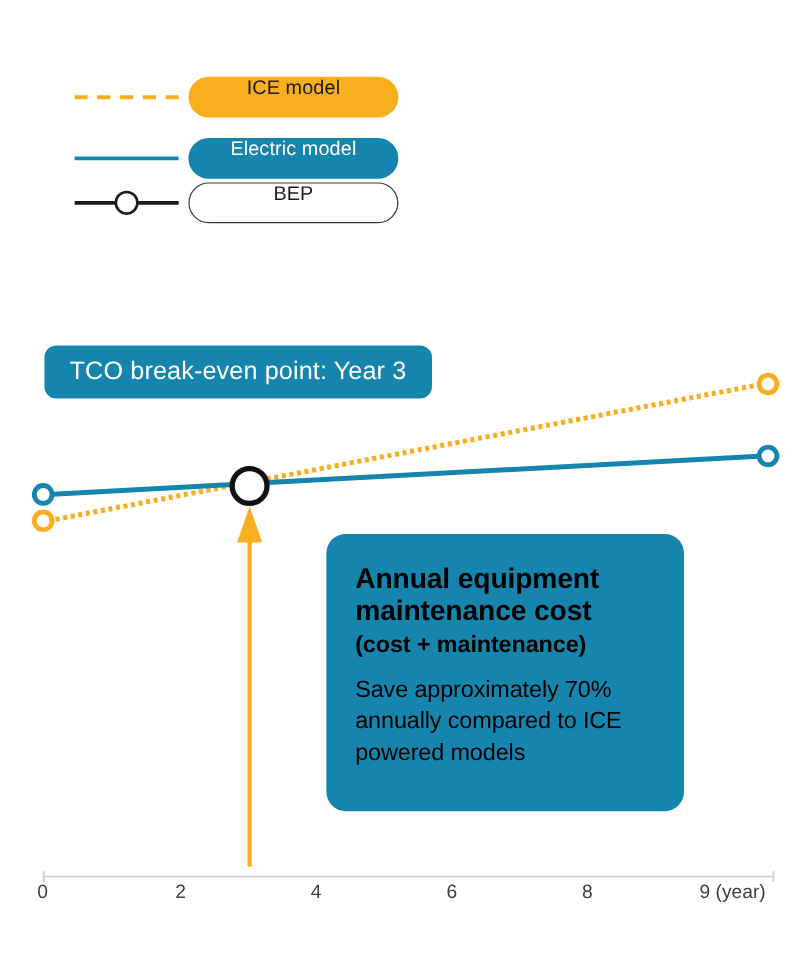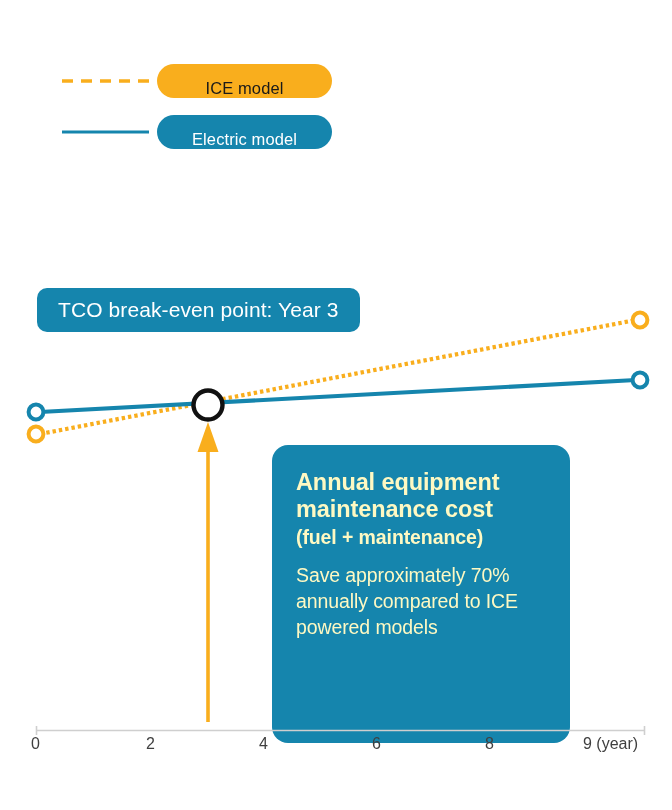--- a/index.html
+++ b/index.html
@@ -44,21 +44,21 @@
   }
   .legend-sample svg { display: block; }
 
   .legend-pill {
     position: absolute;
     left: 157px;
     height: 34px;
     min-width: 175px;
     border-radius: 17px;
     display: flex;
-    align-items: flex-end;
+    align-items: flex-start;
     justify-content: center;
     font-size: 16.5px;
     letter-spacing: 0.1px;
     box-sizing: border-box;
     padding: 0 18px;
   }
   .pill-ice {
     background: #f9ae1d;
     color: #1a1a1a;
   }
@@ -99,24 +99,24 @@
     box-sizing: border-box;
     justify-content: center;
   }
 
   
   #info-card {
     position: absolute;
     left: 272px;
     top: 445px;
     width: 298px;
-    height: 298px;
+    height: 231px;
     border-radius: 16px;
     background: #1585ad;
-    color: #fef9c3;
+    color: #000000;
     box-sizing: border-box;
     padding: 24px 22px 20px 24px;
   }
   #info-card-heading {
     font-size: 23.5px;
     font-weight: bold;
     line-height: 1.17;
     letter-spacing: -0.1px;
   }
   #info-card-subheading {
@@ -169,20 +169,31 @@
     <div class="legend-sample">
       <svg width="87" height="34" viewBox="0 0 87 34">
         <line x1="0" y1="17" x2="87" y2="17" stroke="#1585ad" stroke-width="3.2" stroke-linecap="butt"></line>
       </svg>
     </div>
     <div class="legend-pill pill-electric">
       <span>Electric model</span>
     </div>
   </div>
 
+  <div class="legend-row" id="legend-row-bep">
+    <div class="legend-sample">
+      <svg width="87" height="34" viewBox="0 0 87 34">
+        <line x1="0" y1="17" x2="87" y2="17" stroke="#1a1a1a" stroke-width="3.2"></line>
+        <circle cx="43.5" cy="17" r="9" fill="#ffffff" stroke="#1a1a1a" stroke-width="2.2"></circle>
+      </svg>
+    </div>
+    <div class="legend-pill pill-bep">
+      <span>BEP</span>
+    </div>
+  </div>
 
 </div>
 
 <svg id="plot" width="672" height="810" viewBox="0 0 672 810">
 
   <line x1="40" y1="434" x2="636" y2="320" stroke="#f9ae1d" stroke-width="4.2" stroke-dasharray="3.4 3.0" stroke-linecap="butt"></line>
 
   <line x1="40" y1="412" x2="636" y2="380" stroke="#1585ad" stroke-width="4.2" stroke-linecap="butt"></line>
 
   <line x1="208" y1="722" x2="208" y2="448" stroke="#f9ae1d" stroke-width="3.6"></line>
@@ -197,21 +208,21 @@
   <circle cx="208" cy="405" r="14.5" fill="#ffffff" stroke="#111111" stroke-width="4.4"></circle>
 
 </svg>
 
 <div id="tco-badge">
   <span>TCO break-even point: Year 3</span>
 </div>
 
 <div id="info-card">
   <div id="info-card-heading">Annual equipment maintenance cost</div>
-  <div id="info-card-subheading">(fuel + maintenance)</div>
+  <div id="info-card-subheading">(cost + maintenance)</div>
   <div id="info-card-body">Save approximately 70% annually compared to ICE powered models</div>
 </div>
 
 <div id="axis">
   <svg width="672" height="60" viewBox="0 0 672 60">
     <line x1="36" y1="30.5" x2="645" y2="30.5" stroke="#cfcfcf" stroke-width="1.6"></line>
     <line x1="36.5" y1="26" x2="36.5" y2="35" stroke="#cfcfcf" stroke-width="1.6"></line>
     <line x1="644.5" y1="26" x2="644.5" y2="35" stroke="#cfcfcf" stroke-width="1.6"></line>
   </svg>
 </div>

